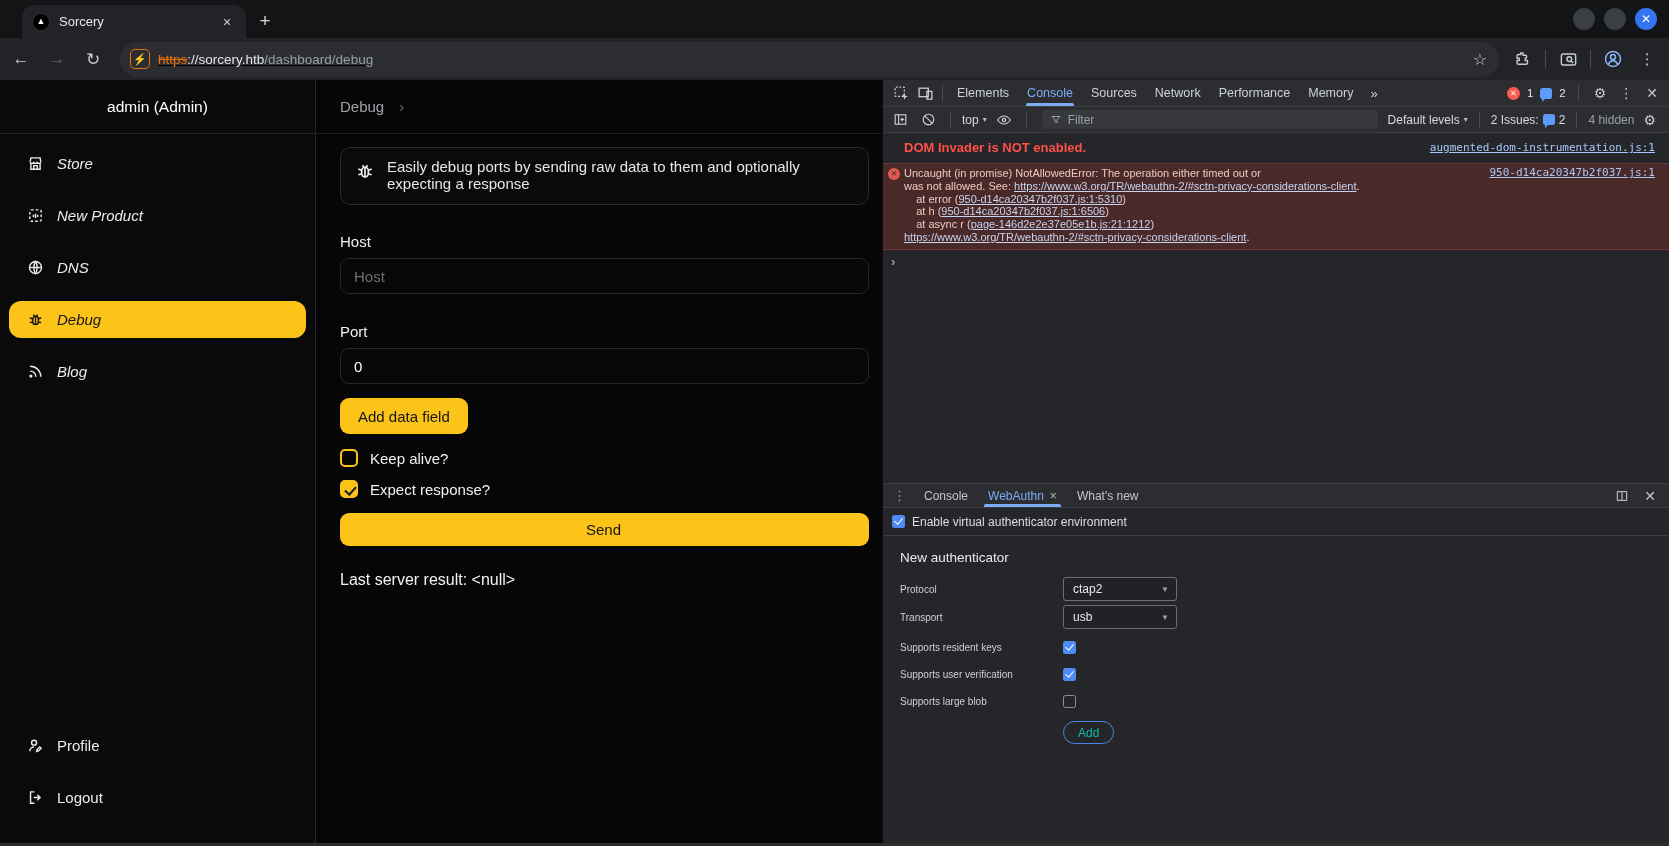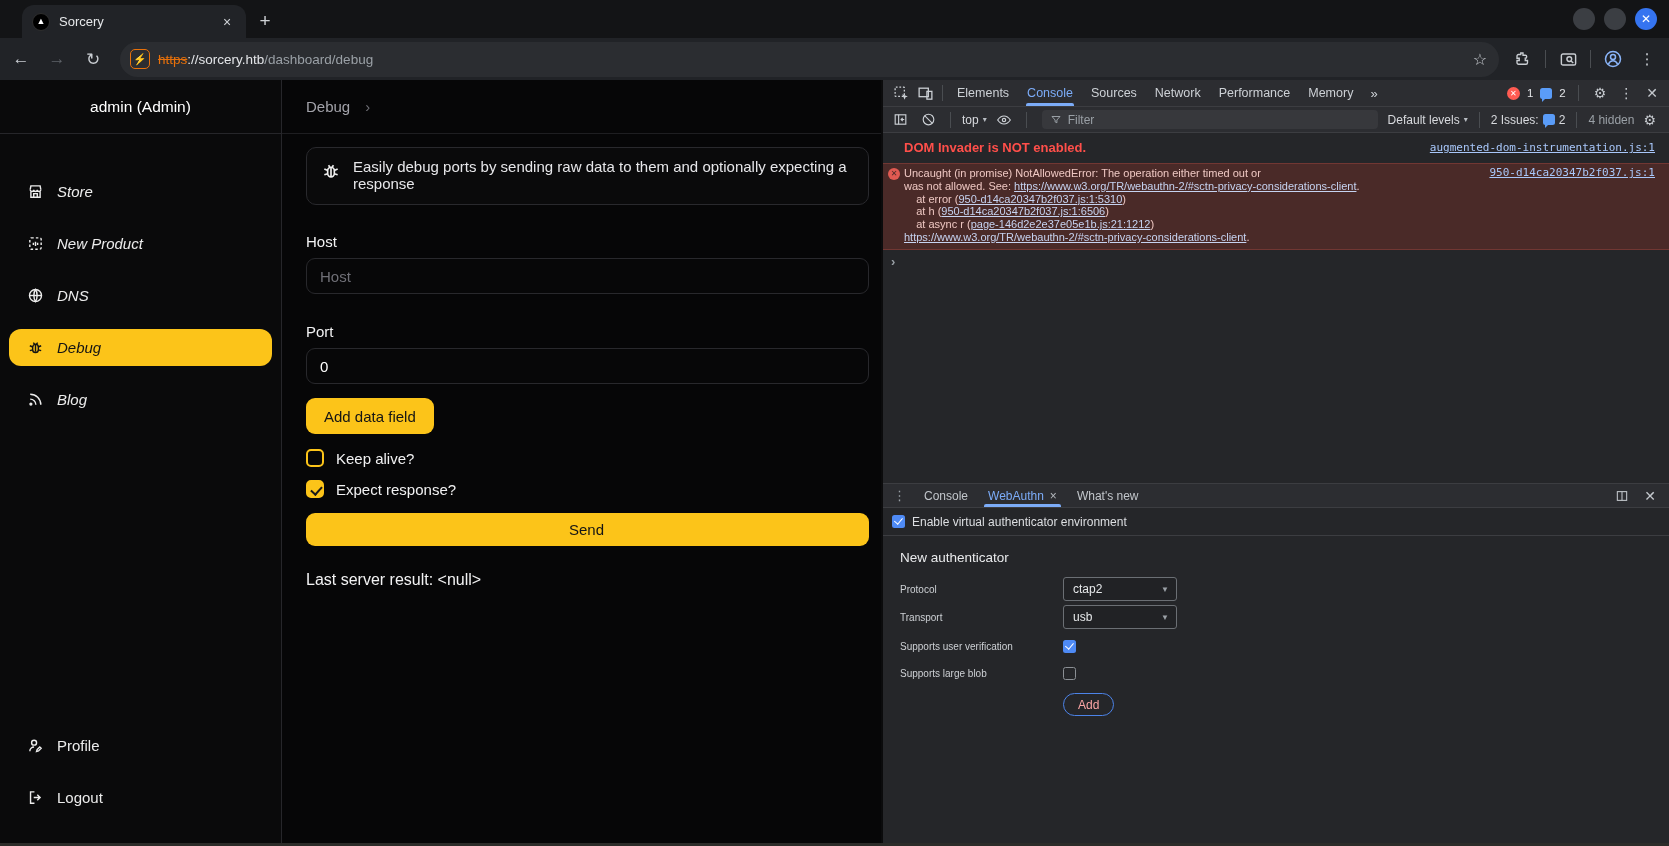--- a/index.html
+++ b/index.html
@@ -32,39 +32,39 @@
 
   
   .toolbar{position:relative;height:42px;background:var(--chrome-bar);display:flex;align-items:center;}
   .navbtn{width:30px;height:30px;display:flex;align-items:center;justify-content:center;
        font-size:17px;color:#c9cdd2;margin-left:6px;border-radius:50%;}
   .navbtn.disabled{color:#5e6268;}
   .omnibox{height:35px;flex:1;margin:0 10px 0 12px;background:var(--omnibox);border-radius:18px;
        display:flex;align-items:center;padding:0 12px 0 10px;gap:8px;}
   .sec-badge{width:20px;height:20px;border:1.5px solid #e8710a;border-radius:5px;color:#e8710a;
        display:flex;align-items:center;justify-content:center;font-size:11px;}
-  .url{font-size:13.5px;display:flex;align-items:flex-end;white-space:pre;}
+  .url{font-size:13.5px;display:flex;align-items:flex-end;white-space:pre;text-decoration:underline;}
   .url .scheme{color:#e8710a;text-decoration:line-through;}
   .url .host{color:#e3e5e8;}
   .url .path{color:#9aa0a6;}
   .url-spacer{flex:1;}
   .star{color:#c9cdd2;font-size:16px;}
   .tb-icons{display:flex;align-items:center;gap:6px;margin-right:8px;color:#c9cdd2;}
   .tb-icon{width:28px;height:28px;display:flex;align-items:center;justify-content:center;border-radius:50%;}
   .tb-sep{width:1px;height:18px;background:#4a4d51;margin:0 2px;}
   .avatar{color:#8ab4f8;}
   .kebab{font-size:15px;color:#c9cdd2;letter-spacing:0;}
 
   
   .content{position:absolute;top:80px;left:0;right:0;bottom:3px;display:flex;}
   .bottom-edge{position:absolute;left:0;right:0;bottom:0;height:3px;background:#2c2c29;}
 
   
   .app{width:883px;display:flex;background:var(--app-bg);border-right:2px solid #0b0b0c;}
-  .sidebar{width:282px;background:var(--side-bg);border-right:1px solid var(--app-border);display:flex;flex-direction:column;gap:28px;}
+  .sidebar{width:316px;background:var(--side-bg);border-right:1px solid var(--app-border);display:flex;flex-direction:column;}
   .side-head{height:54px;border-bottom:1px solid var(--app-border);display:flex;align-items:center;justify-content:center;
        color:#fff;font-size:15.5px;}
   .side-nav{padding:11px 9px 0 9px;font-style:italic;}
   .side-item{height:37px;border-radius:12px;display:flex;align-items:center;gap:13px;padding:0 0 0 18px;
        color:#ececec;font-size:15px;margin-bottom:15px;}
   .side-item svg{flex:0 0 auto;}
   .side-item.active{background:var(--yellow);color:#141414;font-weight:500;}
   .side-foot{margin-top:auto;padding:0 9px 12px 9px;}
   .main{flex:1;display:flex;flex-direction:column;}
   .main-head{height:54px;border-bottom:1px solid #1e1e21;display:flex;align-items:center;padding-left:24px;gap:15px;}
@@ -149,21 +149,21 @@
   .wa-panel{height:307px;background:var(--dt-bg);padding:14px 0 0 17px;}
   .wa-title{color:#e9eaec;font-size:13.5px;margin-bottom:12px;}
   .wa-row{display:flex;align-items:center;margin-bottom:4px;}
   .wa-row.cbrow{height:27px;margin-bottom:0;}
   .wa-label{width:163px;color:#cdd0d4;font-size:10px;}
   .wa-select{width:114px;height:24px;background:#212225;border:1px solid #6b6f74;border-radius:3px;
        display:flex;align-items:center;justify-content:space-between;padding:0 7px 0 9px;color:#e6e8ea;font-size:12px;}
   .wa-select .caret{color:#9aa0a6;}
   .wa-addrow{margin-top:6px;display:flex;}
   .wa-add{margin-left:163px;height:23px;padding:0 14px;border:1px solid #4c83e8;border-radius:12px;
-       background:transparent;color:#fca5a5;font-size:12px;}
+       background:transparent;color:#14b8a6;font-size:12px;}
   svg{display:block;}
 </style>
 </head>
 <body>
 
 <div id="window">
 
   <div class="titlebar">
     <div class="tab">
       <div class="favicon">▲</div>
@@ -473,20 +473,24 @@
         </div>
 
         <div class="wa-row">
           <div class="wa-label">Transport</div>
           <div class="wa-select">
             <span>usb</span>
             <span class="caret">▼</span>
           </div>
         </div>
 
+        <div class="wa-row cbrow" style="margin-top:5px;">
+          <div class="wa-label">Supports resident keys</div>
+          <div class="blue-cb"></div>
+        </div>
 
         <div class="wa-row cbrow">
           <div class="wa-label">Supports user verification</div>
           <div class="blue-cb"></div>
         </div>
 
         <div class="wa-row cbrow">
           <div class="wa-label">Supports large blob</div>
           <div class="blue-cb off"></div>
         </div>

